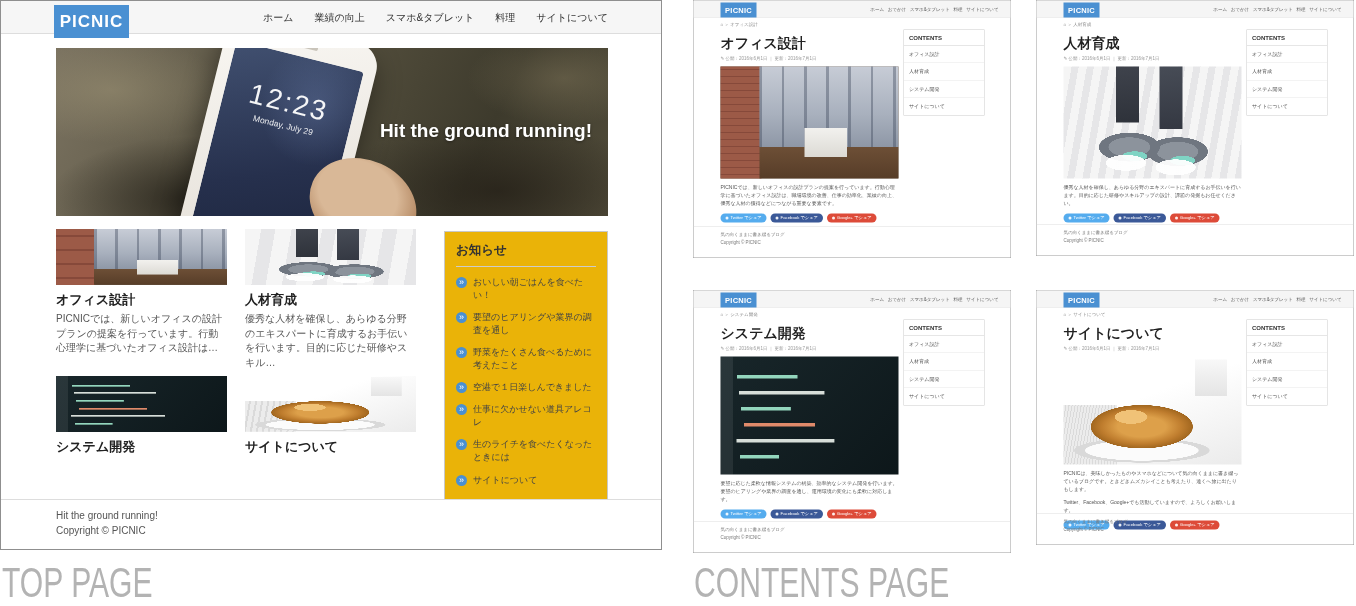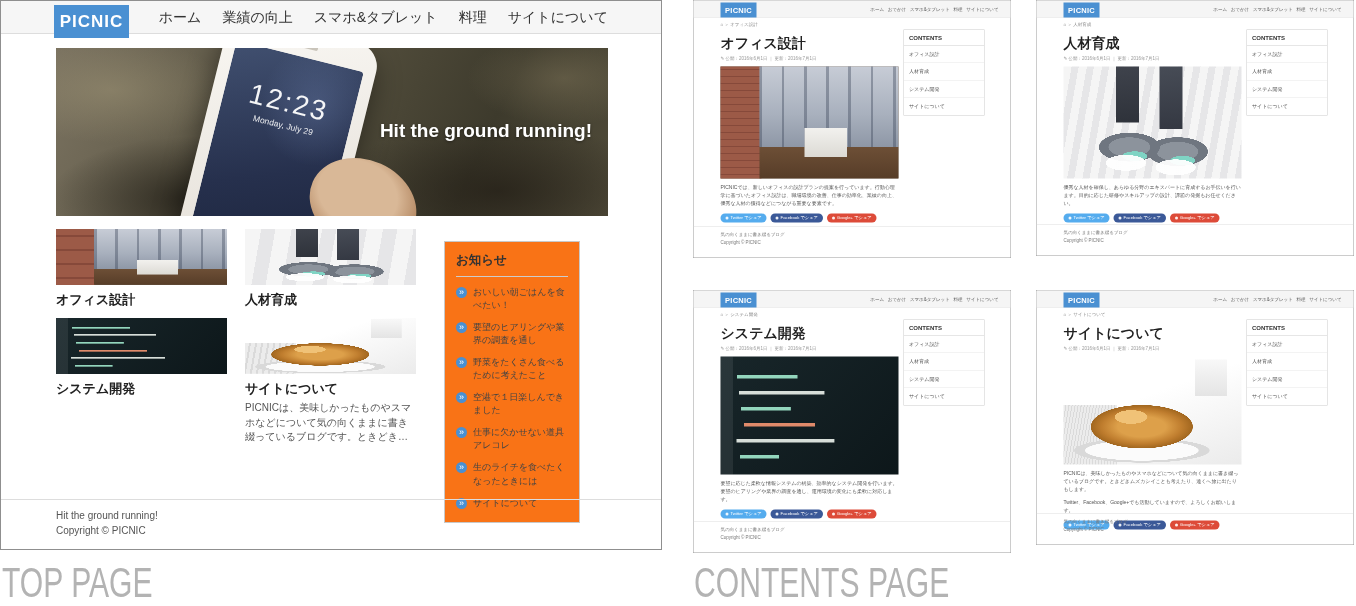--- a/index.html
+++ b/index.html
@@ -4,21 +4,21 @@
 <style>
   *{margin:0;padding:0;box-sizing:border-box;}
   html,body{background:#fff;}
   body{width:1356px;height:606px;position:relative;font-family:"Liberation Sans","DejaVu Sans",sans-serif;overflow:hidden;}
 
   
   .top-page{position:absolute;left:0;top:0;width:662px;height:550px;border:1px solid #8f8f8f;background:#fff;}
   .tp-header{position:relative;height:33px;background:#f6f6f6;border-bottom:1px solid #ddd;}
   .tp-logo{position:absolute;left:53px;top:4px;width:75px;height:33px;background:#4a90d2;color:#fff;
            font-weight:bold;font-size:17px;letter-spacing:1px;display:flex;align-items:center;justify-content:center;z-index:3;}
-  .tp-nav{position:absolute;right:53px;top:0;height:33px;display:flex;gap:21px;align-items:center;font-size:14px;color:#333;}
+  .tp-nav{position:absolute;right:53px;top:0;height:33px;display:flex;gap:21px;align-items:center;font-size:10px;color:#333;}
   .tp-nav span{cursor:pointer;}
 
   .tp-hero{position:absolute;left:55px;top:47px;width:552px;height:168px;overflow:hidden;
     background:
       radial-gradient(ellipse 30% 45% at 10% 25%, rgba(155,145,115,.55), transparent 70%),
       radial-gradient(ellipse 25% 40% at 92% 18%, rgba(125,115,88,.5), transparent 70%),
       radial-gradient(ellipse 40% 55% at 80% 85%, rgba(35,30,22,.75), transparent 75%),
       radial-gradient(ellipse 35% 50% at 25% 90%, rgba(30,27,20,.8), transparent 75%),
       linear-gradient(115deg,#7a7260,#55503e 45%,#3d3a2c 75%,#514c3a);}
   .tp-phone{position:absolute;left:140px;top:-22px;width:155px;height:275px;border-radius:24px;
@@ -35,21 +35,21 @@
             background:radial-gradient(ellipse at 42% 42%, #d9b897 0 45%, #b68b66 70%, rgba(120,90,60,0) 75%);}
   .tp-headline{position:absolute;right:16px;top:72px;color:#fff;font-size:19px;font-weight:bold;
                text-shadow:0 1px 3px rgba(0,0,0,.4);}
 
   .tp-main{position:absolute;left:55px;top:228px;width:360px;display:grid;
            grid-template-columns:171px 171px;column-gap:18px;row-gap:6px;}
   .tp-card-img{width:171px;height:56px;}
   .tp-card h3{font-size:13px;color:#222;margin:6px 0 3px;font-weight:bold;}
   .tp-card p{font-size:10px;line-height:1.45;color:#555;}
 
-  .tp-news{position:absolute;left:443px;top:230px;width:136px;border:1px solid #c8c8c8;background:#f97316;padding:10px 11px 12px;margin-top:10px;}
+  .tp-news{position:absolute;left:443px;top:230px;width:164px;border:1px solid #c8c8c8;background:#eab308;padding:10px 11px 12px;}
   .tp-news h3{font-size:12.5px;color:#333;font-weight:bold;padding-bottom:7px;border-bottom:1px solid #ccc;}
   .tp-news-item{display:flex;gap:6px;margin-top:9px;align-items:flex-start;cursor:pointer;}
   .news-ico{flex:none;width:11px;height:11px;margin-top:1px;border-radius:50%;background:#4a90d2;color:#fff;
             font-size:9px;line-height:10px;text-align:center;}
   .tp-news-item .txt{font-size:9px;line-height:1.45;color:#444;font-family:Liberation Serif, serif;}
 
   .tp-footer{position:absolute;left:0;right:0;bottom:0;height:50px;border-top:1px solid #ddd;padding:8px 0 0 55px;
              font-size:10px;color:#555;line-height:1.5;}
 
   
@@ -142,33 +142,34 @@
       </div>
     </div>
     <div class="tp-fingerthumb"></div>
     <div class="tp-headline">Hit the ground running!</div>
   </div>
 
   <div class="tp-main">
     <article class="tp-card">
       <div class="tp-card-img img-office"></div>
       <h3>オフィス設計</h3>
+      <p>PICNICでは、新しいオフィスの設計プランの提案を行っています。行動心理学に基づいたオフィス設計は…</p>
     </article>
     <article class="tp-card">
       <div class="tp-card-img img-shoes"></div>
       <h3>人材育成</h3>
+      <p>優秀な人材を確保し、あらゆる分野のエキスパートに育成するお手伝いを行います。目的に応じた研修やスキル…</p>
     </article>
     <article class="tp-card">
       <div class="tp-card-img img-code"></div>
       <h3>システム開発</h3>
     </article>
     <article class="tp-card">
       <div class="tp-card-img img-croissant"></div>
       <h3>サイトについて</h3>
-      <p>PICNICは、美味しかったものやスマホなどについて気の向くままに書き綴っているブログです。ときどき…</p>
     </article>
   </div>
 
   <aside class="tp-news">
     <h3>お知らせ</h3>
     <div class="tp-news-item">
       <span class="news-ico">»</span>
       <span class="txt">おいしい朝ごはんを食べたい！</span>
     </div>
     <div class="tp-news-item">

